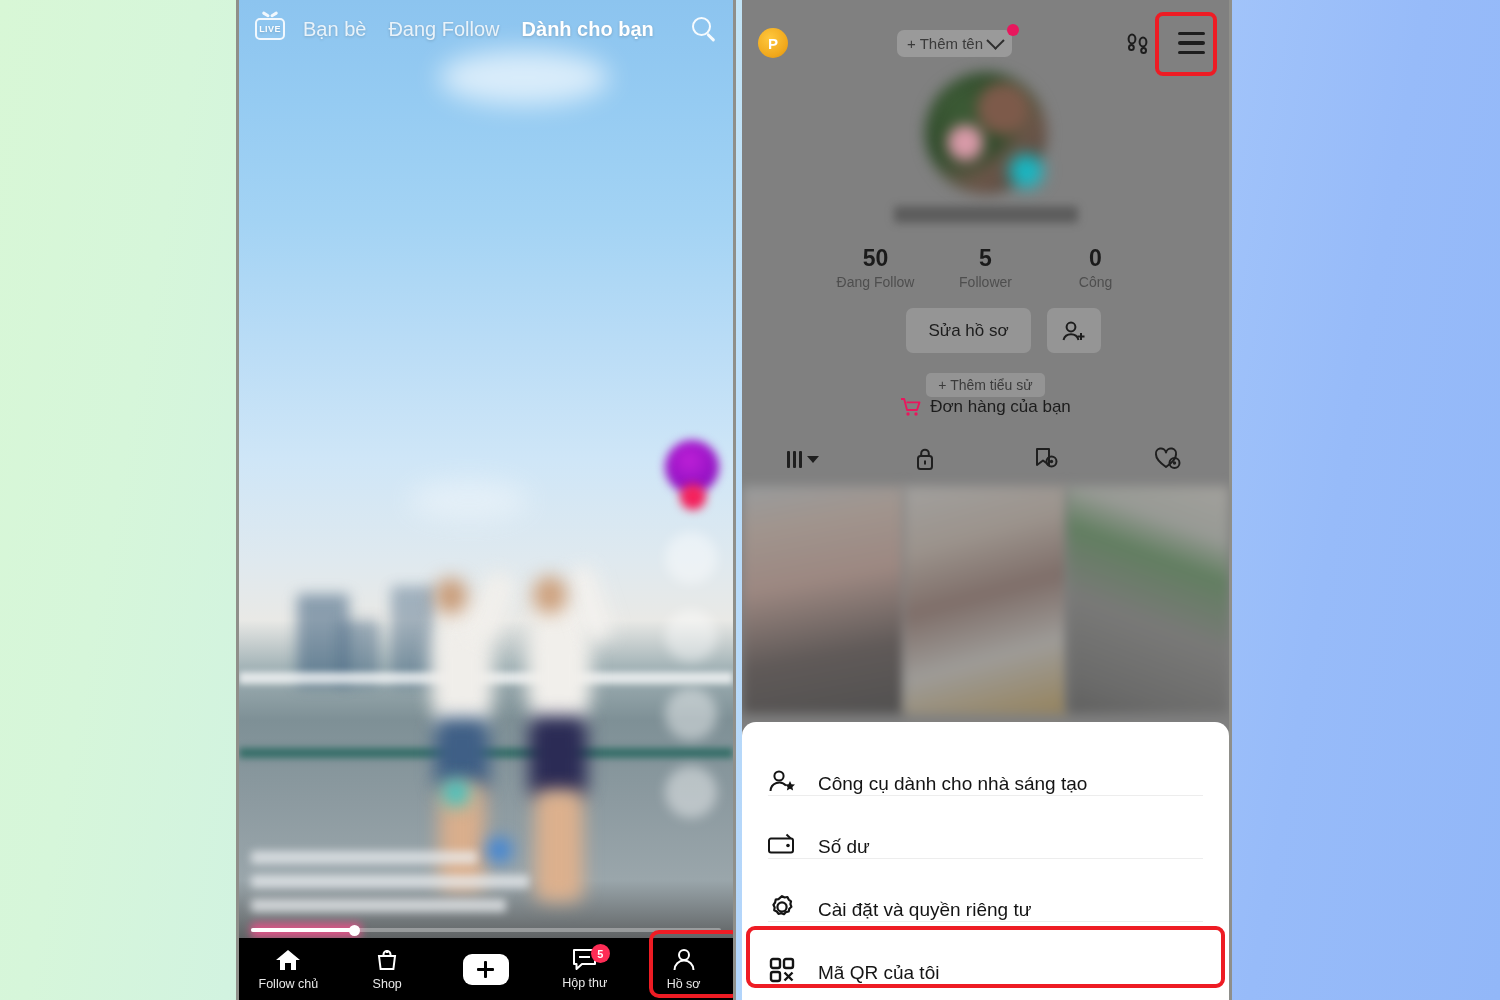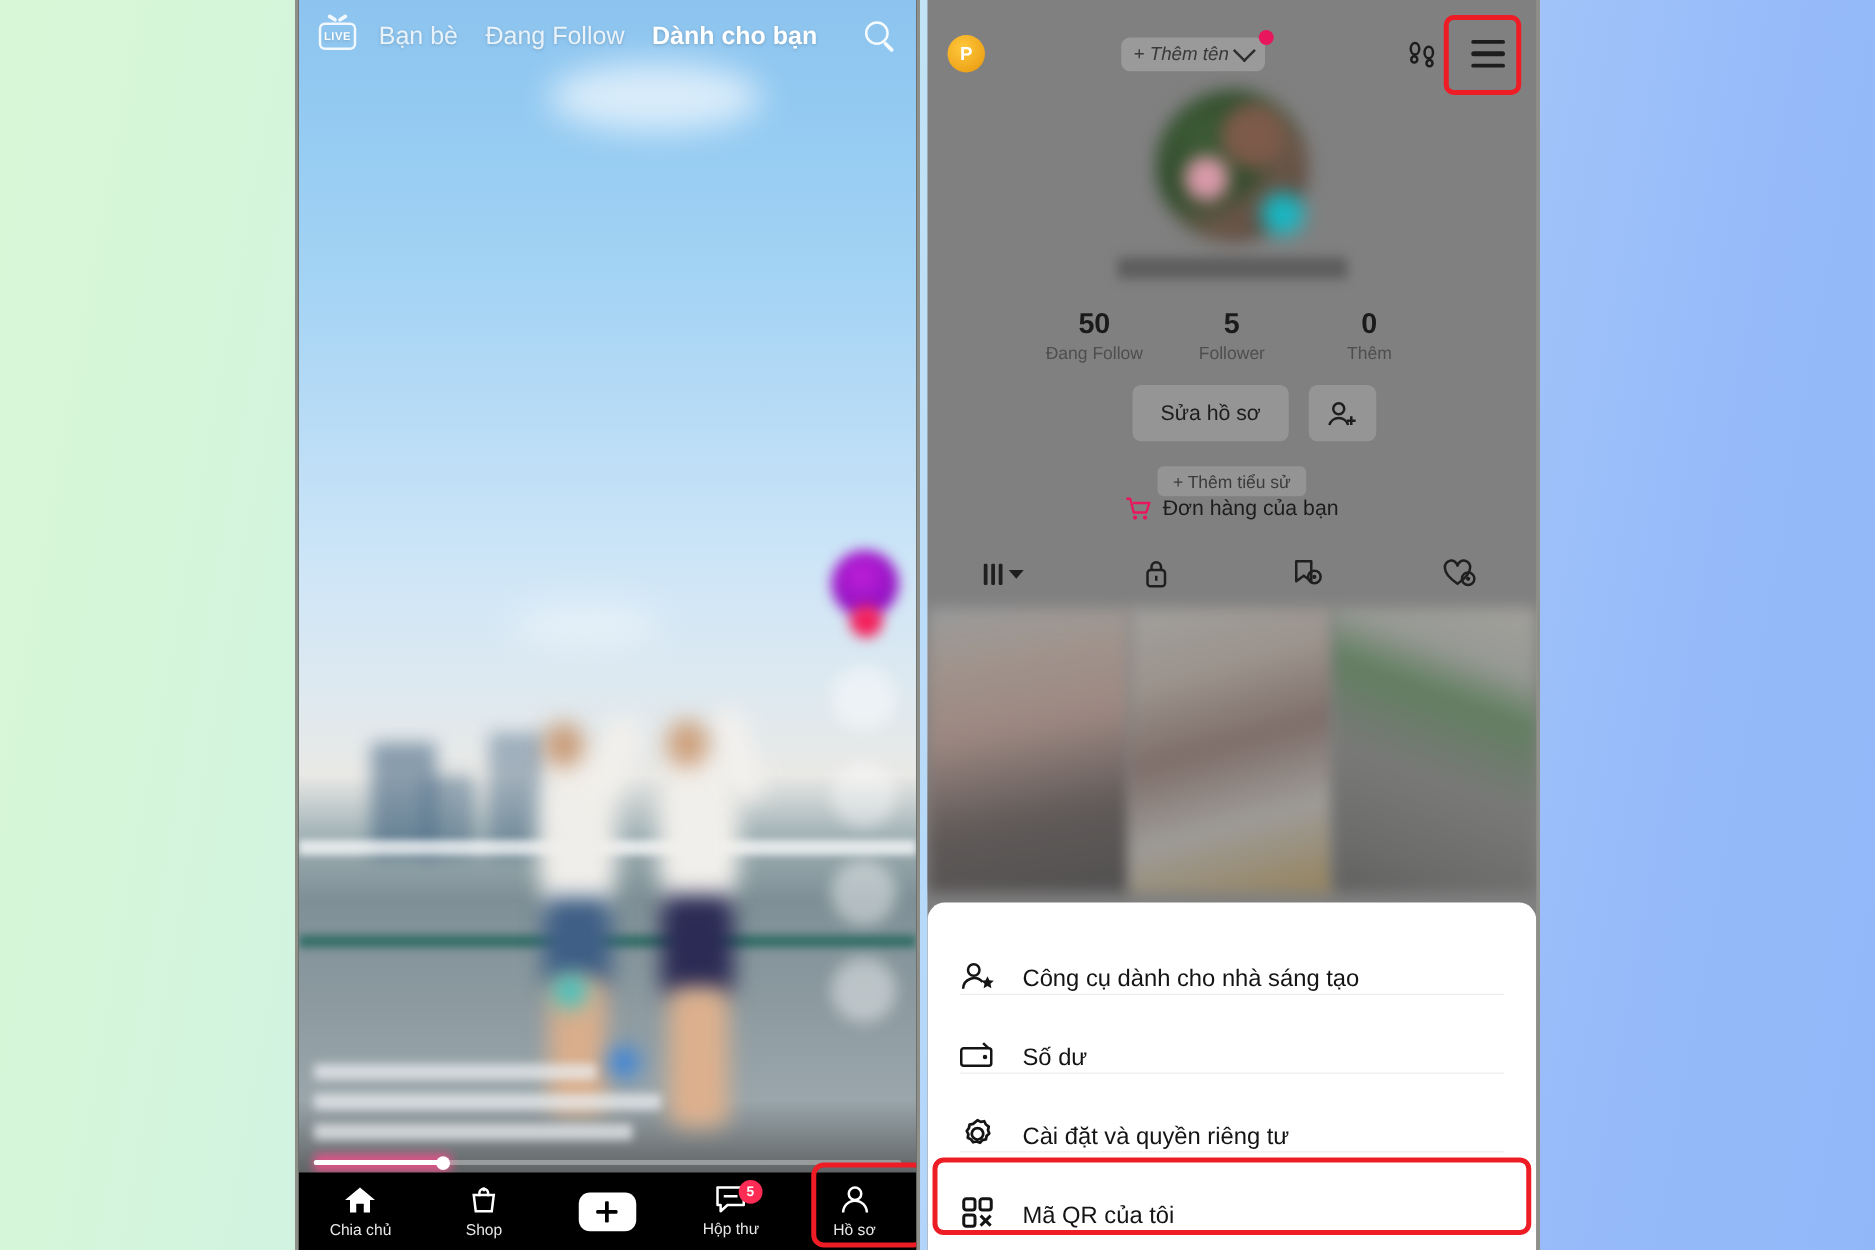--- a/index.html
+++ b/index.html
@@ -280,21 +280,20 @@
     filter: blur(0.5px);
   }
   .addname-pill {
     margin-left: auto;
     display: flex; align-items: center; gap: 6px;
     background: rgba(180,180,180,0.5);
     border-radius: 7px;
     padding: 5px 10px;
     position: relative;
     filter: blur(0.3px);
-    font-style: italic;
   }
   .addname-pill span.t {
     font-size: 15px; color: #3a3a3a;
   }
   .chev {
     width: 13px; height: 13px;
     border-right: 2.6px solid #2e2e2e;
     border-bottom: 2.6px solid #2e2e2e;
     transform: rotate(45deg) translate(-2px,-2px);
   }
@@ -527,21 +526,21 @@
         <b></b>
         <u></u>
       </div>
 
     <div class="l-botnav">
 
       <div class="l-nav">
         <svg width="26" height="24" viewBox="0 0 26 24">
           <path d="M13 2 L25 12 L21 12 L21 22 L16 22 L16 15 L10 15 L10 22 L5 22 L5 12 L1 12 Z" fill="#fff"></path>
         </svg>
-        <span class="lbl">Chia chủ</span>
+        <span class="lbl">Follow chủ</span>
       </div>
 
       <div class="l-nav">
         <svg width="24" height="24" viewBox="0 0 24 24">
           <path d="M4 8 h16 l-1.6 13 h-12.8 Z" fill="none" stroke="#fff" stroke-width="2"></path>
           <path d="M8.5 9 V6.5 a3.5 3.5 0 0 1 7 0 V9" fill="none" stroke="#fff" stroke-width="2"></path>
           <path d="M12 2 v3" stroke="#fff" stroke-width="2"></path>
         </svg>
         <span class="lbl">Shop</span>
       </div>
@@ -623,21 +622,21 @@
         <div class="stat">
           <div class="num">50</div>
           <div class="lab">Đang Follow</div>
         </div>
         <div class="stat">
           <div class="num">5</div>
           <div class="lab">Follower</div>
         </div>
         <div class="stat">
           <div class="num">0</div>
-          <div class="lab">Thêm</div>
+          <div class="lab">Công</div>
         </div>
       </div>
 
       <div class="btn-row">
         <div class="pbtn">Sửa hồ sơ</div>
         <div class="pbtn sq">
           <svg width="26" height="24" viewBox="0 0 26 24">
             <circle cx="10" cy="8" r="4.4" fill="none" stroke="#1d1d1d" stroke-width="2"></circle>
             <path d="M2.5 21 a7.8 7.8 0 0 1 15 0" fill="none" stroke="#1d1d1d" stroke-width="2"></path>
             <path d="M20 14 v7 M16.5 17.5 h7" stroke="#1d1d1d" stroke-width="2"></path>

